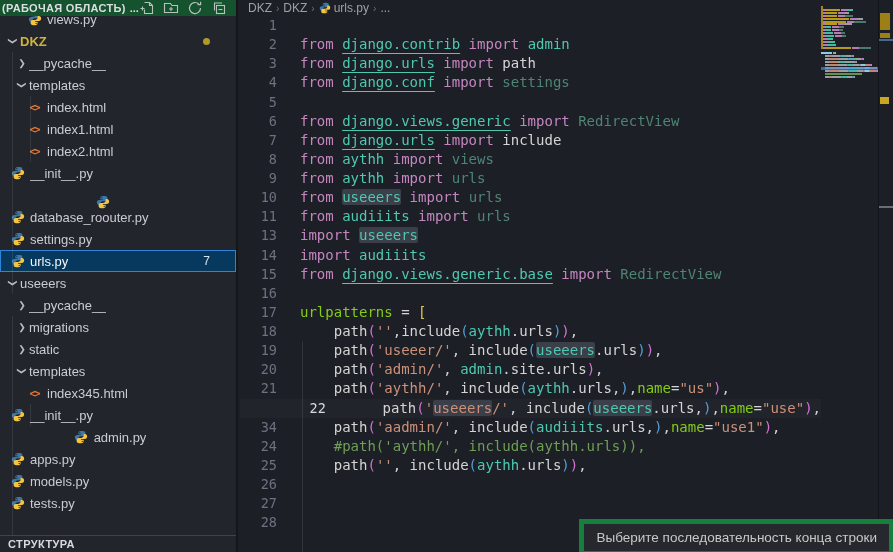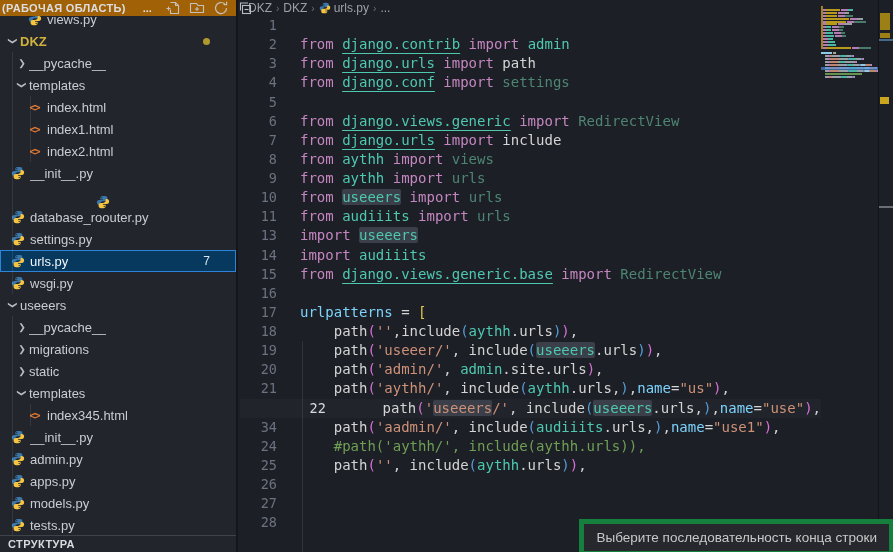--- a/index.html
+++ b/index.html
@@ -2,22 +2,22 @@
 <html><head>
 <meta charset="utf-8">
 <style>
   html,body{margin:0;padding:0;background:#101216;}
   #app{position:relative;width:893px;height:552px;overflow:hidden;
        background:#1c1f26;font-family:"Liberation Sans",sans-serif;
        -webkit-font-smoothing:antialiased;}
   
   #sidebar{position:absolute;left:0;top:0;width:238px;height:552px;
            background:#22252c;border-right:2px solid #14161a;box-sizing:border-box;}
-  #sidebar-header{position:absolute;left:0;top:0;width:100%;height:16px;background:#a16207;
-                  z-index:5;display:flex;align-items:center;gap:13px;}
+  #sidebar-header{position:absolute;left:0;top:0;width:100%;height:16px;background:#14532d;
+                  z-index:5;display:flex;align-items:center;}
   #sidebar-title{font-size:11px;font-weight:bold;color:#dcdee2;letter-spacing:.3px;
                  padding-left:2px;white-space:nowrap;}
   #more-actions{font-size:11px;font-weight:bold;color:#dcdee2;margin-left:4px;}
   #sidebar-actions{margin-left:auto;margin-right:22px;display:flex;gap:8px;align-items:center;}
   .act-btn{width:16px;height:16px;cursor:pointer;opacity:.92;}
   .act-btn svg{display:block;}
   #tree{position:absolute;left:0;top:0;width:100%;}
   .trow{position:relative;height:22px;display:flex;align-items:center;
         font-size:13px;color:#c9ccd1;box-sizing:border-box;padding-right:26px;cursor:pointer;}
   .trow.sel{background:#07395e;outline:1px solid #2e82d8;outline-offset:-1px;color:#f2f6fa;}
@@ -45,21 +45,21 @@
   #code-region{position:absolute;left:0;top:16px;right:72px;bottom:0;cursor:text;}
   .line{display:flex;height:19.14px;line-height:19.14px;position:relative;
         font-family:"DejaVu Sans Mono",monospace;font-size:14px;}
   .line.cur{background:rgba(255,255,255,.025);justify-content:flex-end;}
   .ln{width:37px;text-align:right;color:#6b7280;font-size:13.5px;flex:0 0 37px;
       user-select:none;}
   .ln.on{color:#d5dae2;}
   .tx{padding-left:23px;white-space:pre;}
   #indent-guide{position:absolute;left:62px;width:1px;background:rgba(255,255,255,.09);}
   .kw{color:#C586C0}.mod{color:#4EC9B0}.dim{color:#4e8573}.pl{color:#d4d4d4}
-  .var{color:#7dd3fc}.str{color:#CE9178}.b1{color:#e2c94c}.b2{color:#d670d6}
+  .var{color:#84cc16}.str{color:#CE9178}.b1{color:#e2c94c}.b2{color:#d670d6}
   .b3{color:#569cd6}.cmt{color:#6f9e55}
   .sq{text-decoration-line:underline;text-decoration-style:wavy;
       text-decoration-color:#b89b00;text-decoration-thickness:1px;text-underline-offset:3.5px;text-decoration:underline;}
   .hl{background:#3a3f49;border-radius:2px;}
   
   #minimap{position:absolute;top:0;right:15px;width:57px;height:552px;overflow:hidden;cursor:pointer;}
   .mbar{position:absolute;height:2px;}
   .mdeco{position:absolute;}
   #ruler{position:absolute;top:0;right:0;width:15px;height:552px;
          border-left:1px solid rgba(0,0,0,.35);box-sizing:border-box;cursor:pointer;}
@@ -167,30 +167,20 @@
           <span class="ficon">
             <svg width="14" height="14" viewBox="0 0 16 16">
               <path fill="#3b77a8" d="M7.9 1C5.7 1 5 2 5 3.4V5h3v.7H3.5C2 5.7 1 6.8 1 8.5s1 2.8 2.5 2.8H5V9.6C5 8.1 6.2 7 7.7 7h3C11.9 7 13 6 13 4.8V3.4C13 2 12.1 1 9.9 1zM6.6 2.3a.7.7 0 1 1 0 1.4.7.7 0 0 1 0-1.4z"></path>
               <path fill="#f5c542" d="M8.1 15c2.2 0 2.9-1 2.9-2.4V11H8v-.7h4.5C14 10.3 15 9.2 15 7.5s-1-2.8-2.5-2.8H11v1.7C11 7.9 9.8 9 8.3 9h-3C4.1 9 3 10 3 11.2v1.4C3 14 3.9 15 6.1 15zm1.3-1.3a.7.7 0 1 1 0-1.4.7.7 0 0 1 0 1.4z"></path>
             </svg>
           </span>
           <span class="tname">urls.py</span>
           <span class="badge">7</span>
         </div>
         <div class="trow" style="margin-top: 0px;">
-          <span style="width:10px;flex:0 0 10px"></span>
-          <span class="ficon">
-            <svg width="14" height="14" viewBox="0 0 16 16">
-              <path fill="#3b77a8" d="M7.9 1C5.7 1 5 2 5 3.4V5h3v.7H3.5C2 5.7 1 6.8 1 8.5s1 2.8 2.5 2.8H5V9.6C5 8.1 6.2 7 7.7 7h3C11.9 7 13 6 13 4.8V3.4C13 2 12.1 1 9.9 1zM6.6 2.3a.7.7 0 1 1 0 1.4.7.7 0 0 1 0-1.4z"></path>
-              <path fill="#f5c542" d="M8.1 15c2.2 0 2.9-1 2.9-2.4V11H8v-.7h4.5C14 10.3 15 9.2 15 7.5s-1-2.8-2.5-2.8H11v1.7C11 7.9 9.8 9 8.3 9h-3C4.1 9 3 10 3 11.2v1.4C3 14 3.9 15 6.1 15zm1.3-1.3a.7.7 0 1 1 0-1.4.7.7 0 0 1 0 1.4z"></path>
-            </svg>
-          </span>
-          <span class="tname">wsgi.py</span>
-        </div>
-        <div class="trow" style="margin-top: 0px;">
           <span style="width:6px;flex:0 0 6px"></span>
           <span class="chev exp">❯</span>
           <span class="tname">useeers</span>
         </div>
         <div class="trow" style="margin-top: 0px;">
           <span style="width:15px;flex:0 0 15px"></span>
           <span class="chev">❯</span>
           <span class="tname">__pycache__</span>
         </div>
         <div class="trow" style="margin-top: 0px;">
@@ -218,21 +208,21 @@
         <div class="trow" style="margin-top: 0px;">
           <span style="width:10px;flex:0 0 10px"></span>
           <span class="ficon">
             <svg width="14" height="14" viewBox="0 0 16 16">
               <path fill="#3b77a8" d="M7.9 1C5.7 1 5 2 5 3.4V5h3v.7H3.5C2 5.7 1 6.8 1 8.5s1 2.8 2.5 2.8H5V9.6C5 8.1 6.2 7 7.7 7h3C11.9 7 13 6 13 4.8V3.4C13 2 12.1 1 9.9 1zM6.6 2.3a.7.7 0 1 1 0 1.4.7.7 0 0 1 0-1.4z"></path>
               <path fill="#f5c542" d="M8.1 15c2.2 0 2.9-1 2.9-2.4V11H8v-.7h4.5C14 10.3 15 9.2 15 7.5s-1-2.8-2.5-2.8H11v1.7C11 7.9 9.8 9 8.3 9h-3C4.1 9 3 10 3 11.2v1.4C3 14 3.9 15 6.1 15zm1.3-1.3a.7.7 0 1 1 0-1.4.7.7 0 0 1 0 1.4z"></path>
             </svg>
           </span>
           <span class="tname">__init__.py</span>
         </div>
-        <div class="trow" style="margin-top: 0px;">
+        <div class="trow" style="margin-top: 0px; justify-content: center;">
           <span style="width:10px;flex:0 0 10px"></span>
           <span class="ficon">
             <svg width="14" height="14" viewBox="0 0 16 16">
               <path fill="#3b77a8" d="M7.9 1C5.7 1 5 2 5 3.4V5h3v.7H3.5C2 5.7 1 6.8 1 8.5s1 2.8 2.5 2.8H5V9.6C5 8.1 6.2 7 7.7 7h3C11.9 7 13 6 13 4.8V3.4C13 2 12.1 1 9.9 1zM6.6 2.3a.7.7 0 1 1 0 1.4.7.7 0 0 1 0-1.4z"></path>
               <path fill="#f5c542" d="M8.1 15c2.2 0 2.9-1 2.9-2.4V11H8v-.7h4.5C14 10.3 15 9.2 15 7.5s-1-2.8-2.5-2.8H11v1.7C11 7.9 9.8 9 8.3 9h-3C4.1 9 3 10 3 11.2v1.4C3 14 3.9 15 6.1 15zm1.3-1.3a.7.7 0 1 1 0-1.4.7.7 0 0 1 0 1.4z"></path>
             </svg>
           </span>
           <span class="tname">admin.py</span>
         </div>
         <div class="trow" style="margin-top: 0px;">

